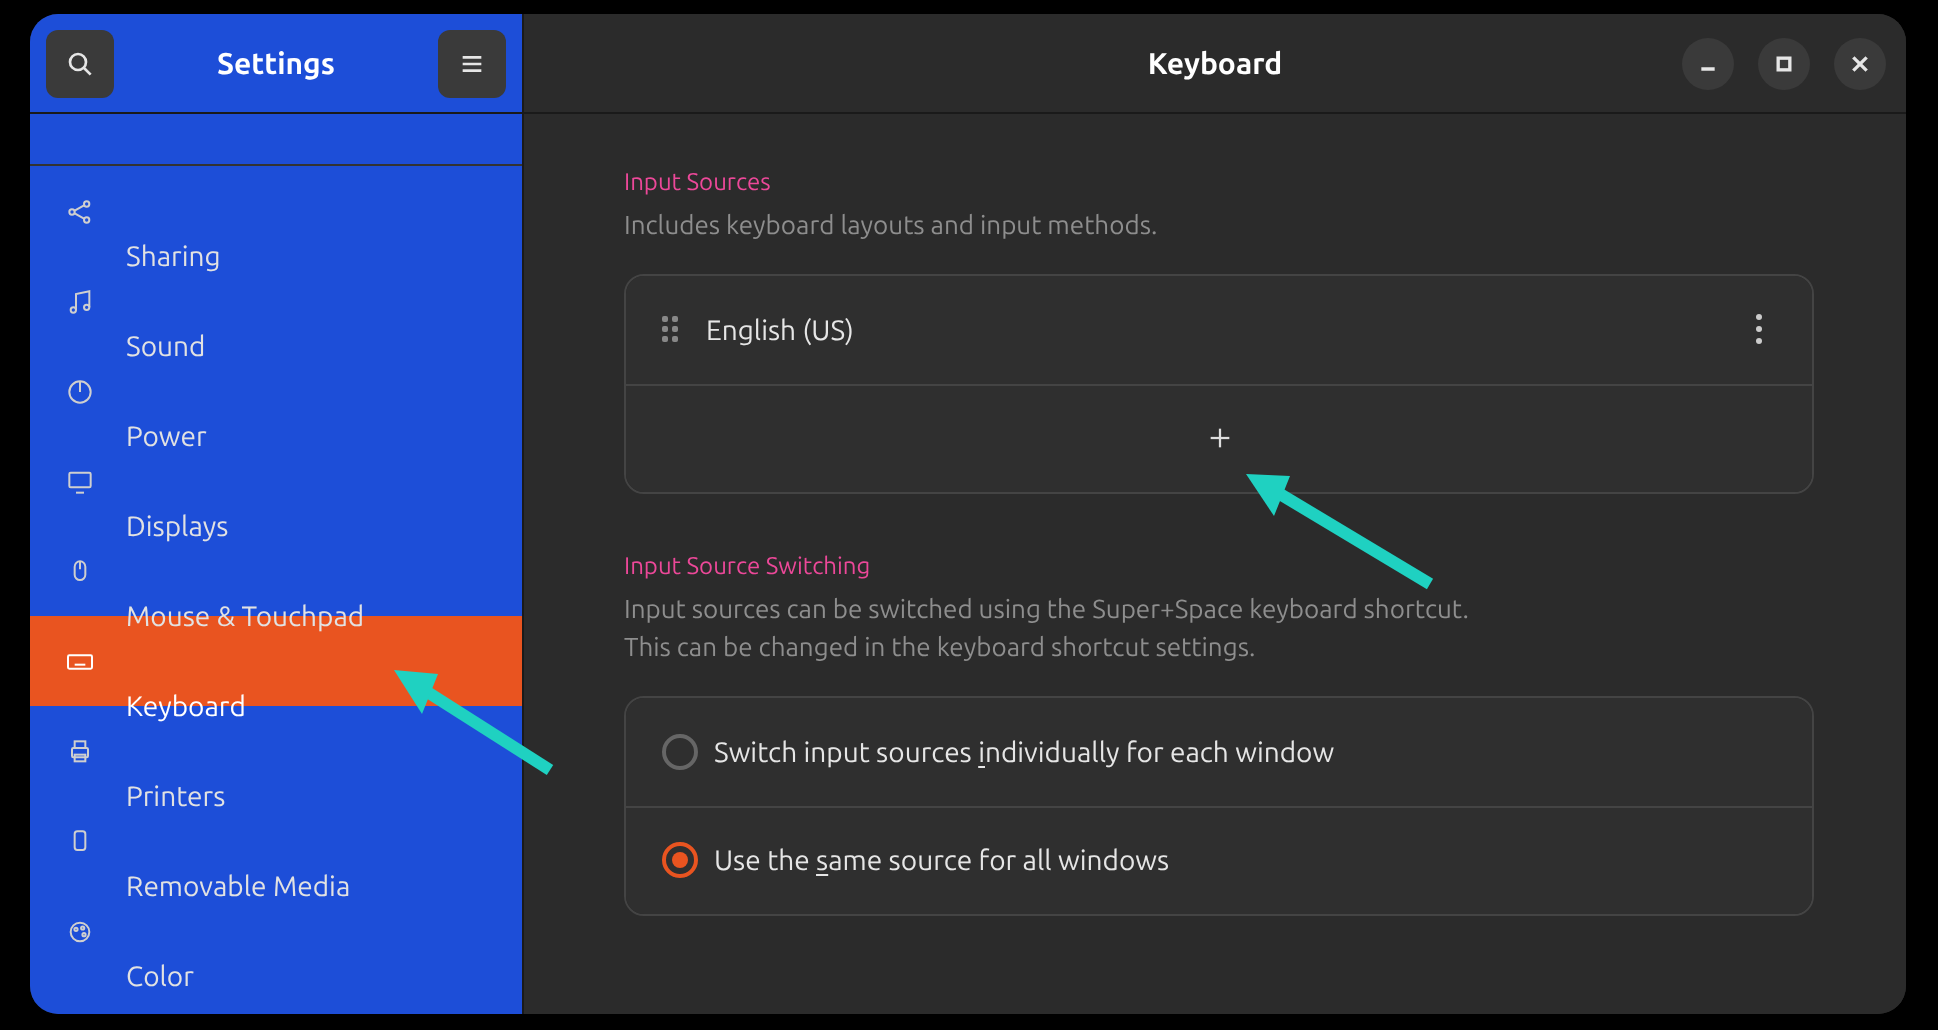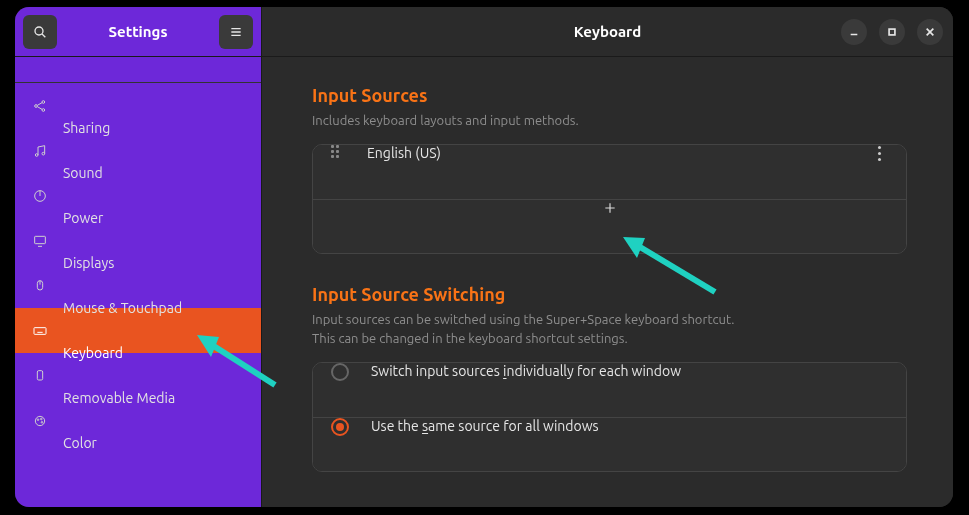--- a/index.html
+++ b/index.html
@@ -18,21 +18,21 @@
     width: 938px; height: 500px;
     background: #2b2b2b;
     border-radius: 14px;
     display: flex;
     overflow: hidden;
     box-shadow: 0 0 0 1px #000, 0 6px 20px rgba(0,0,0,0.6);
   }
   
   .sidebar {
     width: 247px;
-    background: #6d28d9;
+    background: #1d4ed8;
     border-right: 1px solid #1a1a1a;
     display: flex;
     flex-direction: column;
   }
   .sb-header {
     height: 50px;
     display: flex;
     align-items: center;
     padding: 0 8px;
     gap: 8px;
@@ -111,42 +111,43 @@
   }
   .wc svg { width: 10px; height: 10px; stroke: #e6e6e6; stroke-width: 2; fill: none; }
 
   .content {
     flex: 1;
     overflow-y: auto;
     padding: 28px 46px 20px 50px;
     color: #bfbfbf;
   }
   .section-title {
-    font-weight: 700;
-    font-size: 18px;
-    color: #f97316;
+    font-weight: 400;
+    font-size: 12px;
+    color: #ec4899;
     margin-bottom: 6px;
   }
   .section-sub {
     font-size: 13px;
     color: #8e8e8e;
     margin-bottom: 14px;
     line-height: 1.45;
   }
   .panel {
     border: 1px solid #444;
     border-radius: 10px;
     overflow: hidden;
     margin-bottom: 30px;
   }
   .row {
     min-height: 54px;
     display: flex;
+    align-items: center;
     padding: 0 18px;
-    gap: 22px;
+    gap: 8px;
     background: #2f2f2f;
   }
   .row + .row { border-top: 1px solid #444; }
   .drag {
     width: 14px; height: 14px;
     display: grid; grid-template-columns: repeat(2,3px); grid-auto-rows:3px; gap:2px;
   }
   .drag i { background:#888; border-radius:1px; display:block; }
   .row .txt { flex: 1; color: #e6e6e6; }
   .kebab {
@@ -280,20 +281,30 @@
               <rect x="3" y="7" width="18" height="10" rx="1"></rect>
               <line x1="7" y1="11" x2="7" y2="11"></line>
               <line x1="11" y1="11" x2="11" y2="11"></line>
               <line x1="15" y1="11" x2="15" y2="11"></line>
               <line x1="8" y1="14" x2="16" y2="14"></line>
             </svg>
         </span>
         <span class="label">Keyboard</span>
       </div>
 
+      <div class="sb-item">
+        <span class="ico">
+          <svg viewBox="0 0 24 24">
+              <rect x="6" y="9" width="12" height="7" rx="1"></rect>
+              <rect x="8" y="4" width="8" height="5"></rect>
+              <rect x="8" y="14" width="8" height="5"></rect>
+            </svg>
+        </span>
+        <span class="label">Printers</span>
+      </div>
 
       <div class="sb-item">
         <span class="ico">
           <svg viewBox="0 0 24 24">
               <rect x="8" y="4" width="8" height="14" rx="2"></rect>
               <line x1="12" y1="14" x2="12" y2="14"></line>
             </svg>
         </span>
         <span class="label">Removable Media</span>
       </div>

